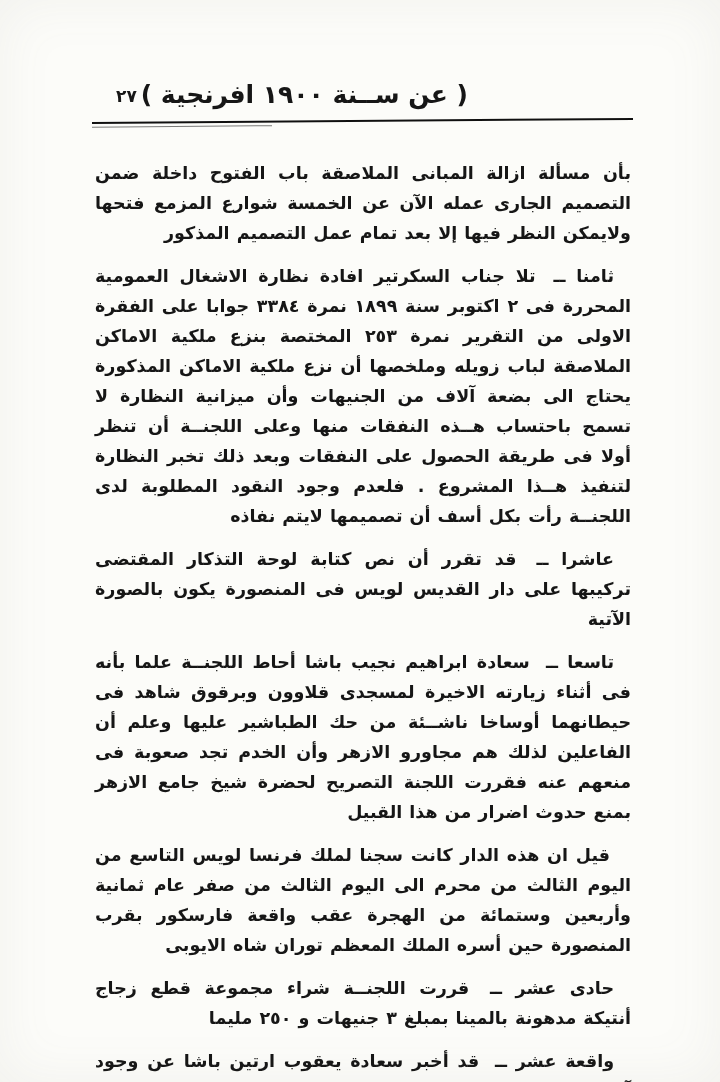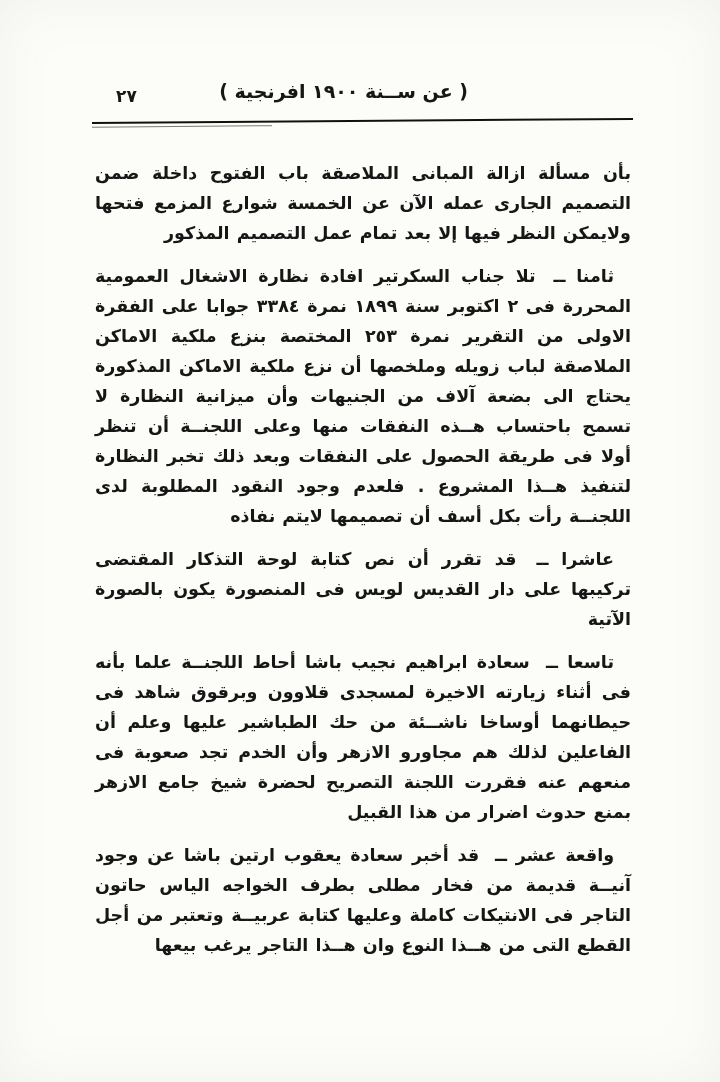--- a/index.html
+++ b/index.html
@@ -33,21 +33,21 @@
     font-weight: bold;
     letter-spacing: 1px;
     direction: rtl;
   }
   .header-title {
     position: absolute;
     top: 80px;
     left: 228px;
     width: 240px;
     text-align: center;
-    font-size: 19px;
+    font-size: 25px;
     font-weight: bold;
     white-space: nowrap;
   }
   .rule-main {
     position: absolute;
     top: 120px;
     left: 92px;
     width: 541px;
     height: 2.2px;
     background: #101010;
@@ -101,18 +101,20 @@
   <div class="page-body">
 
     <p class="para-flush"><span>بأن مسألة ازالة المبانى الملاصقة باب الفتوح داخلة ضمن التصميم الجارى عمله الآن عن الخمسة شوارع المزمع فتحها ولايمكن النظر فيها إلا بعد تمام عمل التصميم المذكور</span></p>
 
     <p class="para-indent"><span class="ordinal">ثامنا ــ</span> <span>تلا جناب السكرتير افادة نظارة الاشغال العمومية المحررة فى ٢ اكتوبر سنة ١٨٩٩ نمرة ٣٣٨٤ جوابا على الفقرة الاولى من التقرير نمرة ٢٥٣ المختصة بنزع ملكية الاماكن الملاصقة لباب زويله وملخصها أن نزع ملكية الاماكن المذكورة يحتاج الى بضعة آلاف من الجنيهات وأن ميزانية النظارة لا تسمح باحتساب هــذه النفقات منها وعلى اللجنــة أن تنظر أولا فى طريقة الحصول على النفقات وبعد ذلك تخبر النظارة لتنفيذ هــذا المشروع . فلعدم وجود النقود المطلوبة لدى اللجنــة رأت بكل أسف أن تصميمها لايتم نفاذه</span></p>
 
     <p class="para-indent"><span class="ordinal">عاشرا ــ</span> <span>قد تقرر أن نص كتابة لوحة التذكار المقتضى تركيبها على دار القديس لويس فى المنصورة يكون بالصورة الآتية</span></p>
 
     <p class="para-indent"><span class="ordinal">تاسعا ــ</span> <span>سعادة ابراهيم نجيب باشا أحاط اللجنــة علما بأنه فى أثناء زيارته الاخيرة لمسجدى قلاوون وبرقوق شاهد فى حيطانهما أوساخا ناشــئة من حك الطباشير عليها وعلم أن الفاعلين لذلك هم مجاورو الازهر وأن الخدم تجد صعوبة فى منعهم عنه فقررت اللجنة التصريح لحضرة شيخ جامع الازهر بمنع حدوث اضرار من هذا القبيل</span></p>
 
+    <p class="para-quote"><span>قيل ان هذه الدار كانت سجنا لملك فرنسا لويس التاسع من اليوم الثالث من محرم الى اليوم الثالث من صفر عام ثمانية وأربعين وستمائة من الهجرة عقب واقعة فارسكور بقرب المنصورة حين أسره الملك المعظم توران شاه الايوبى</span></p>
 
+    <p class="para-indent"><span class="ordinal">حادى عشر ــ</span> <span>قررت اللجنــة شراء مجموعة قطع زجاج أنتيكة مدهونة بالمينا بمبلغ ٣ جنيهات و ٢٥٠ مليما</span></p>
 
     <p class="para-indent"><span class="ordinal">واقعة عشر ــ</span> <span>قد أخبر سعادة يعقوب ارتين باشا عن وجود آنيــة قديمة من فخار مطلى بطرف الخواجه الياس حاتون التاجر فى الانتيكات كاملة وعليها كتابة عربيــة وتعتبر من أجل القطع التى من هــذا النوع وان هــذا التاجر يرغب بيعها</span></p>
 
   </div>
 </div>
 
 </body></html>

